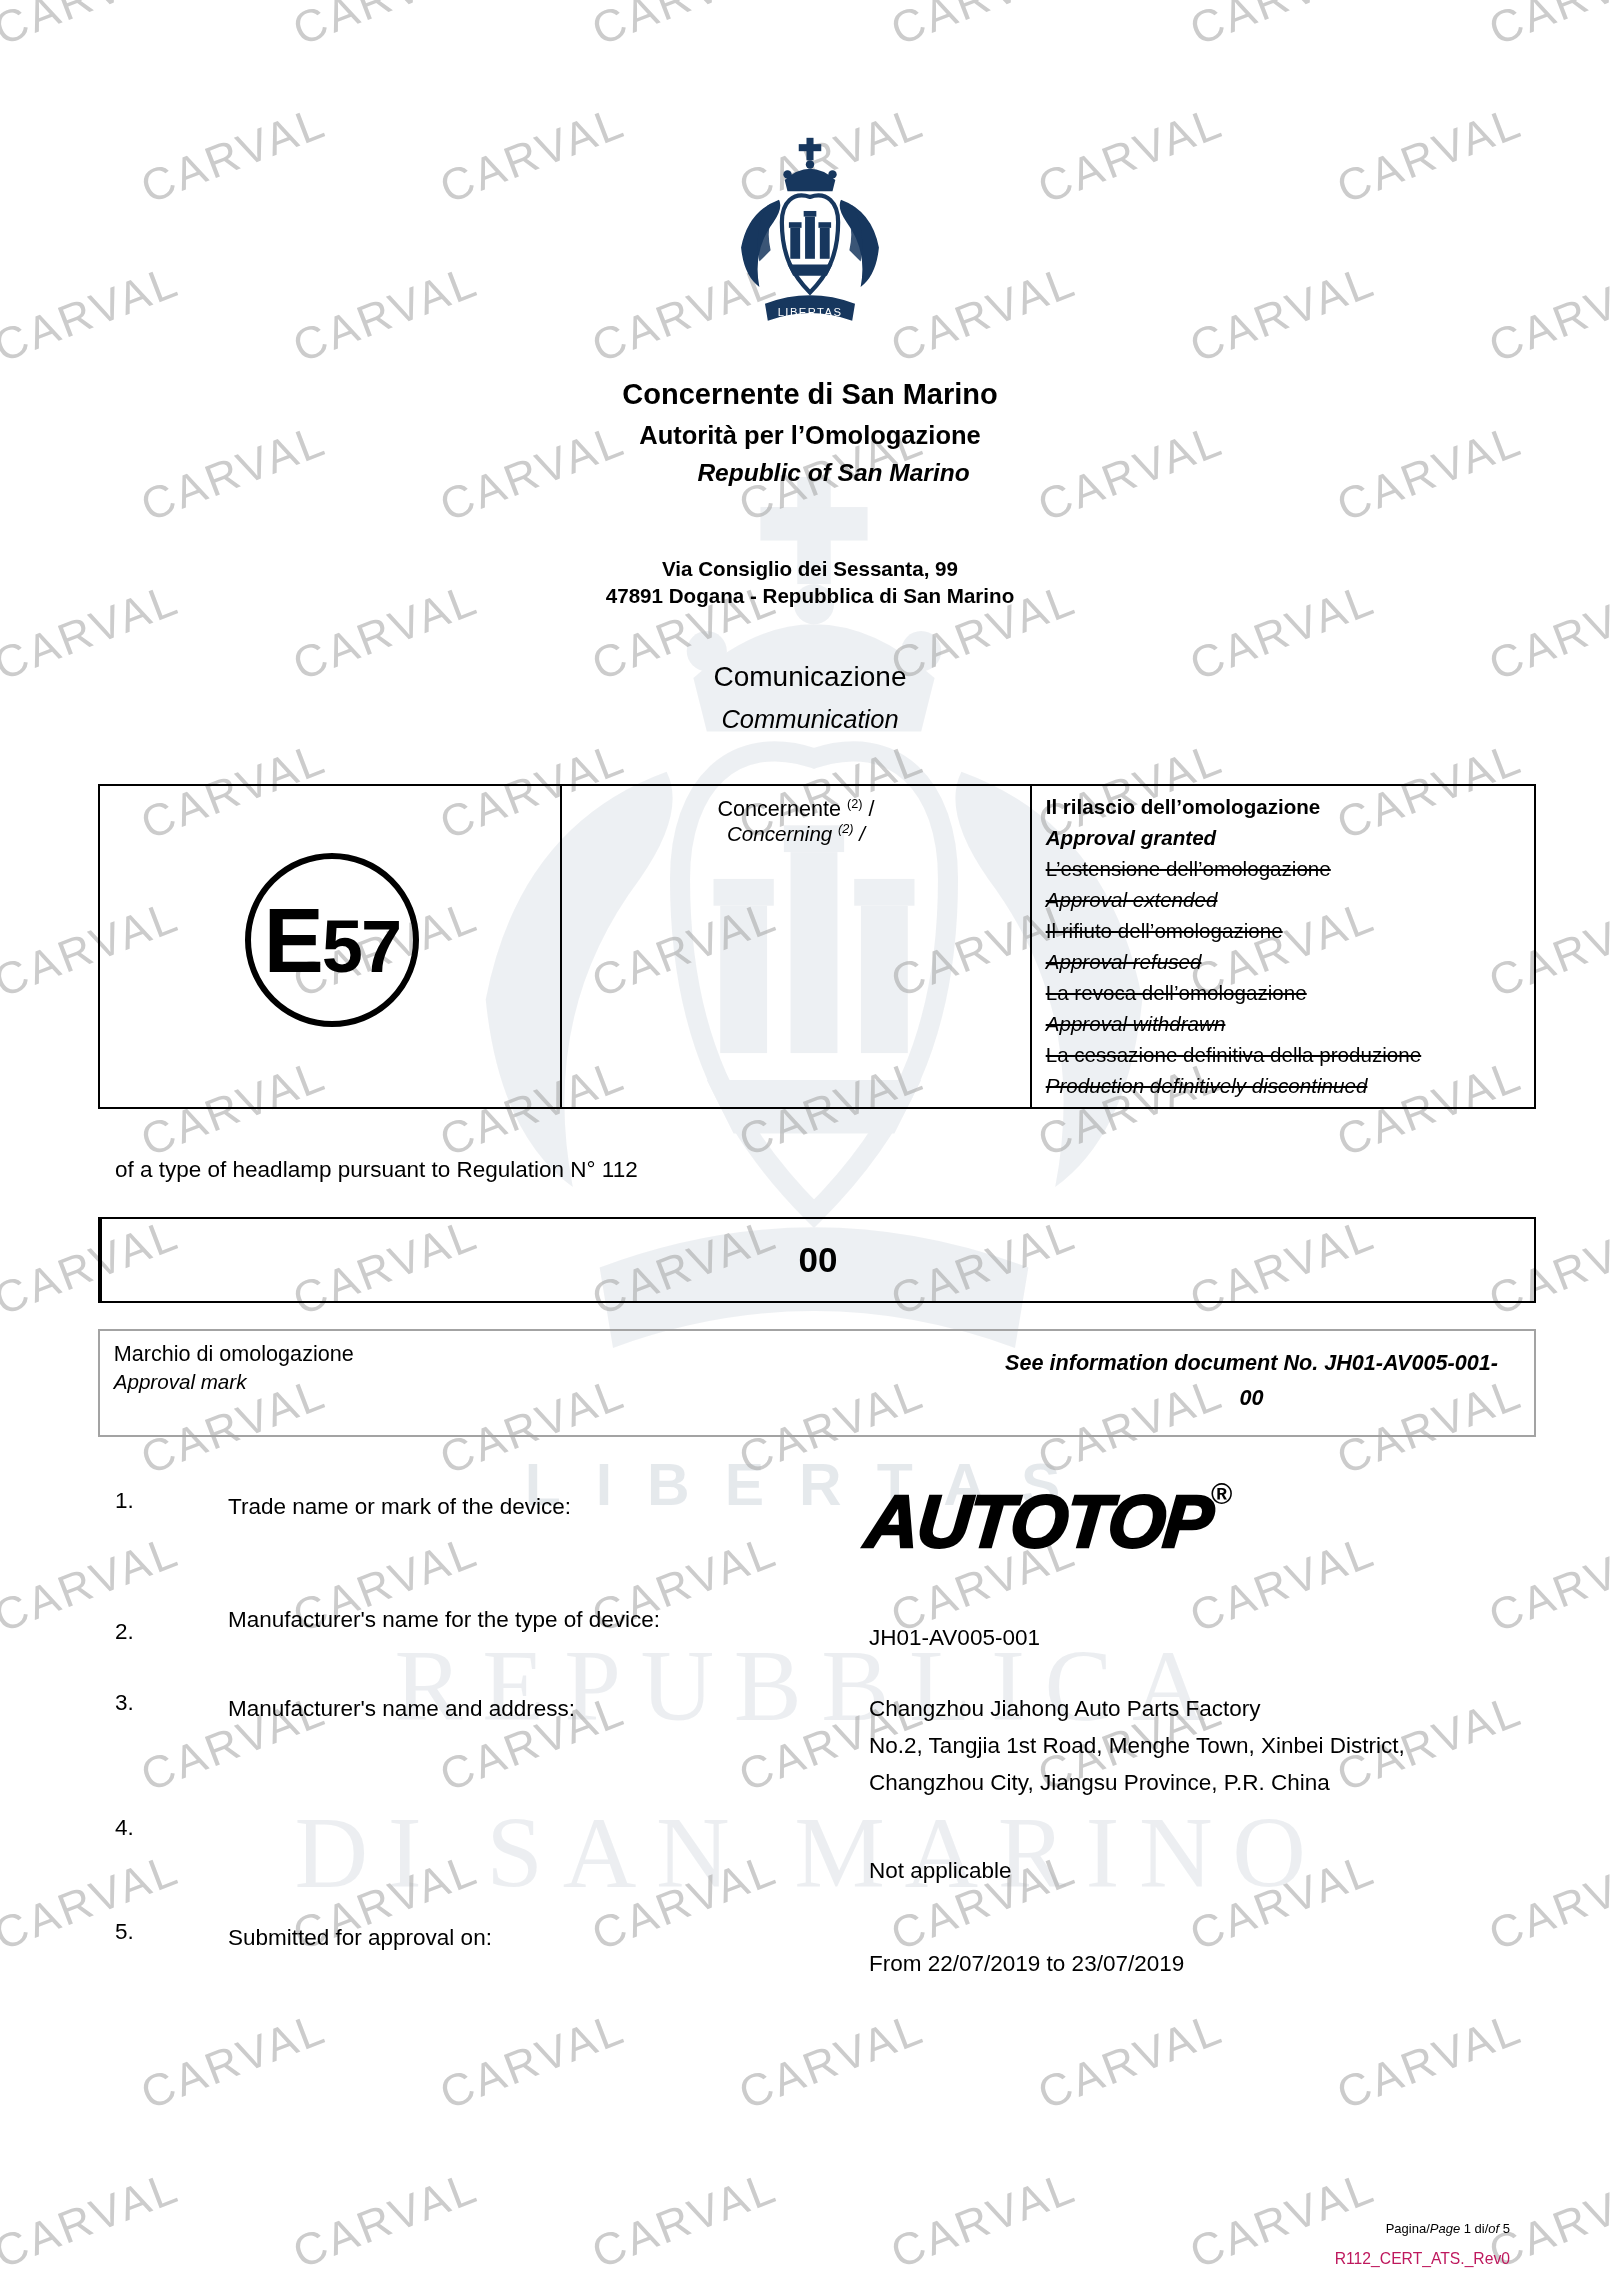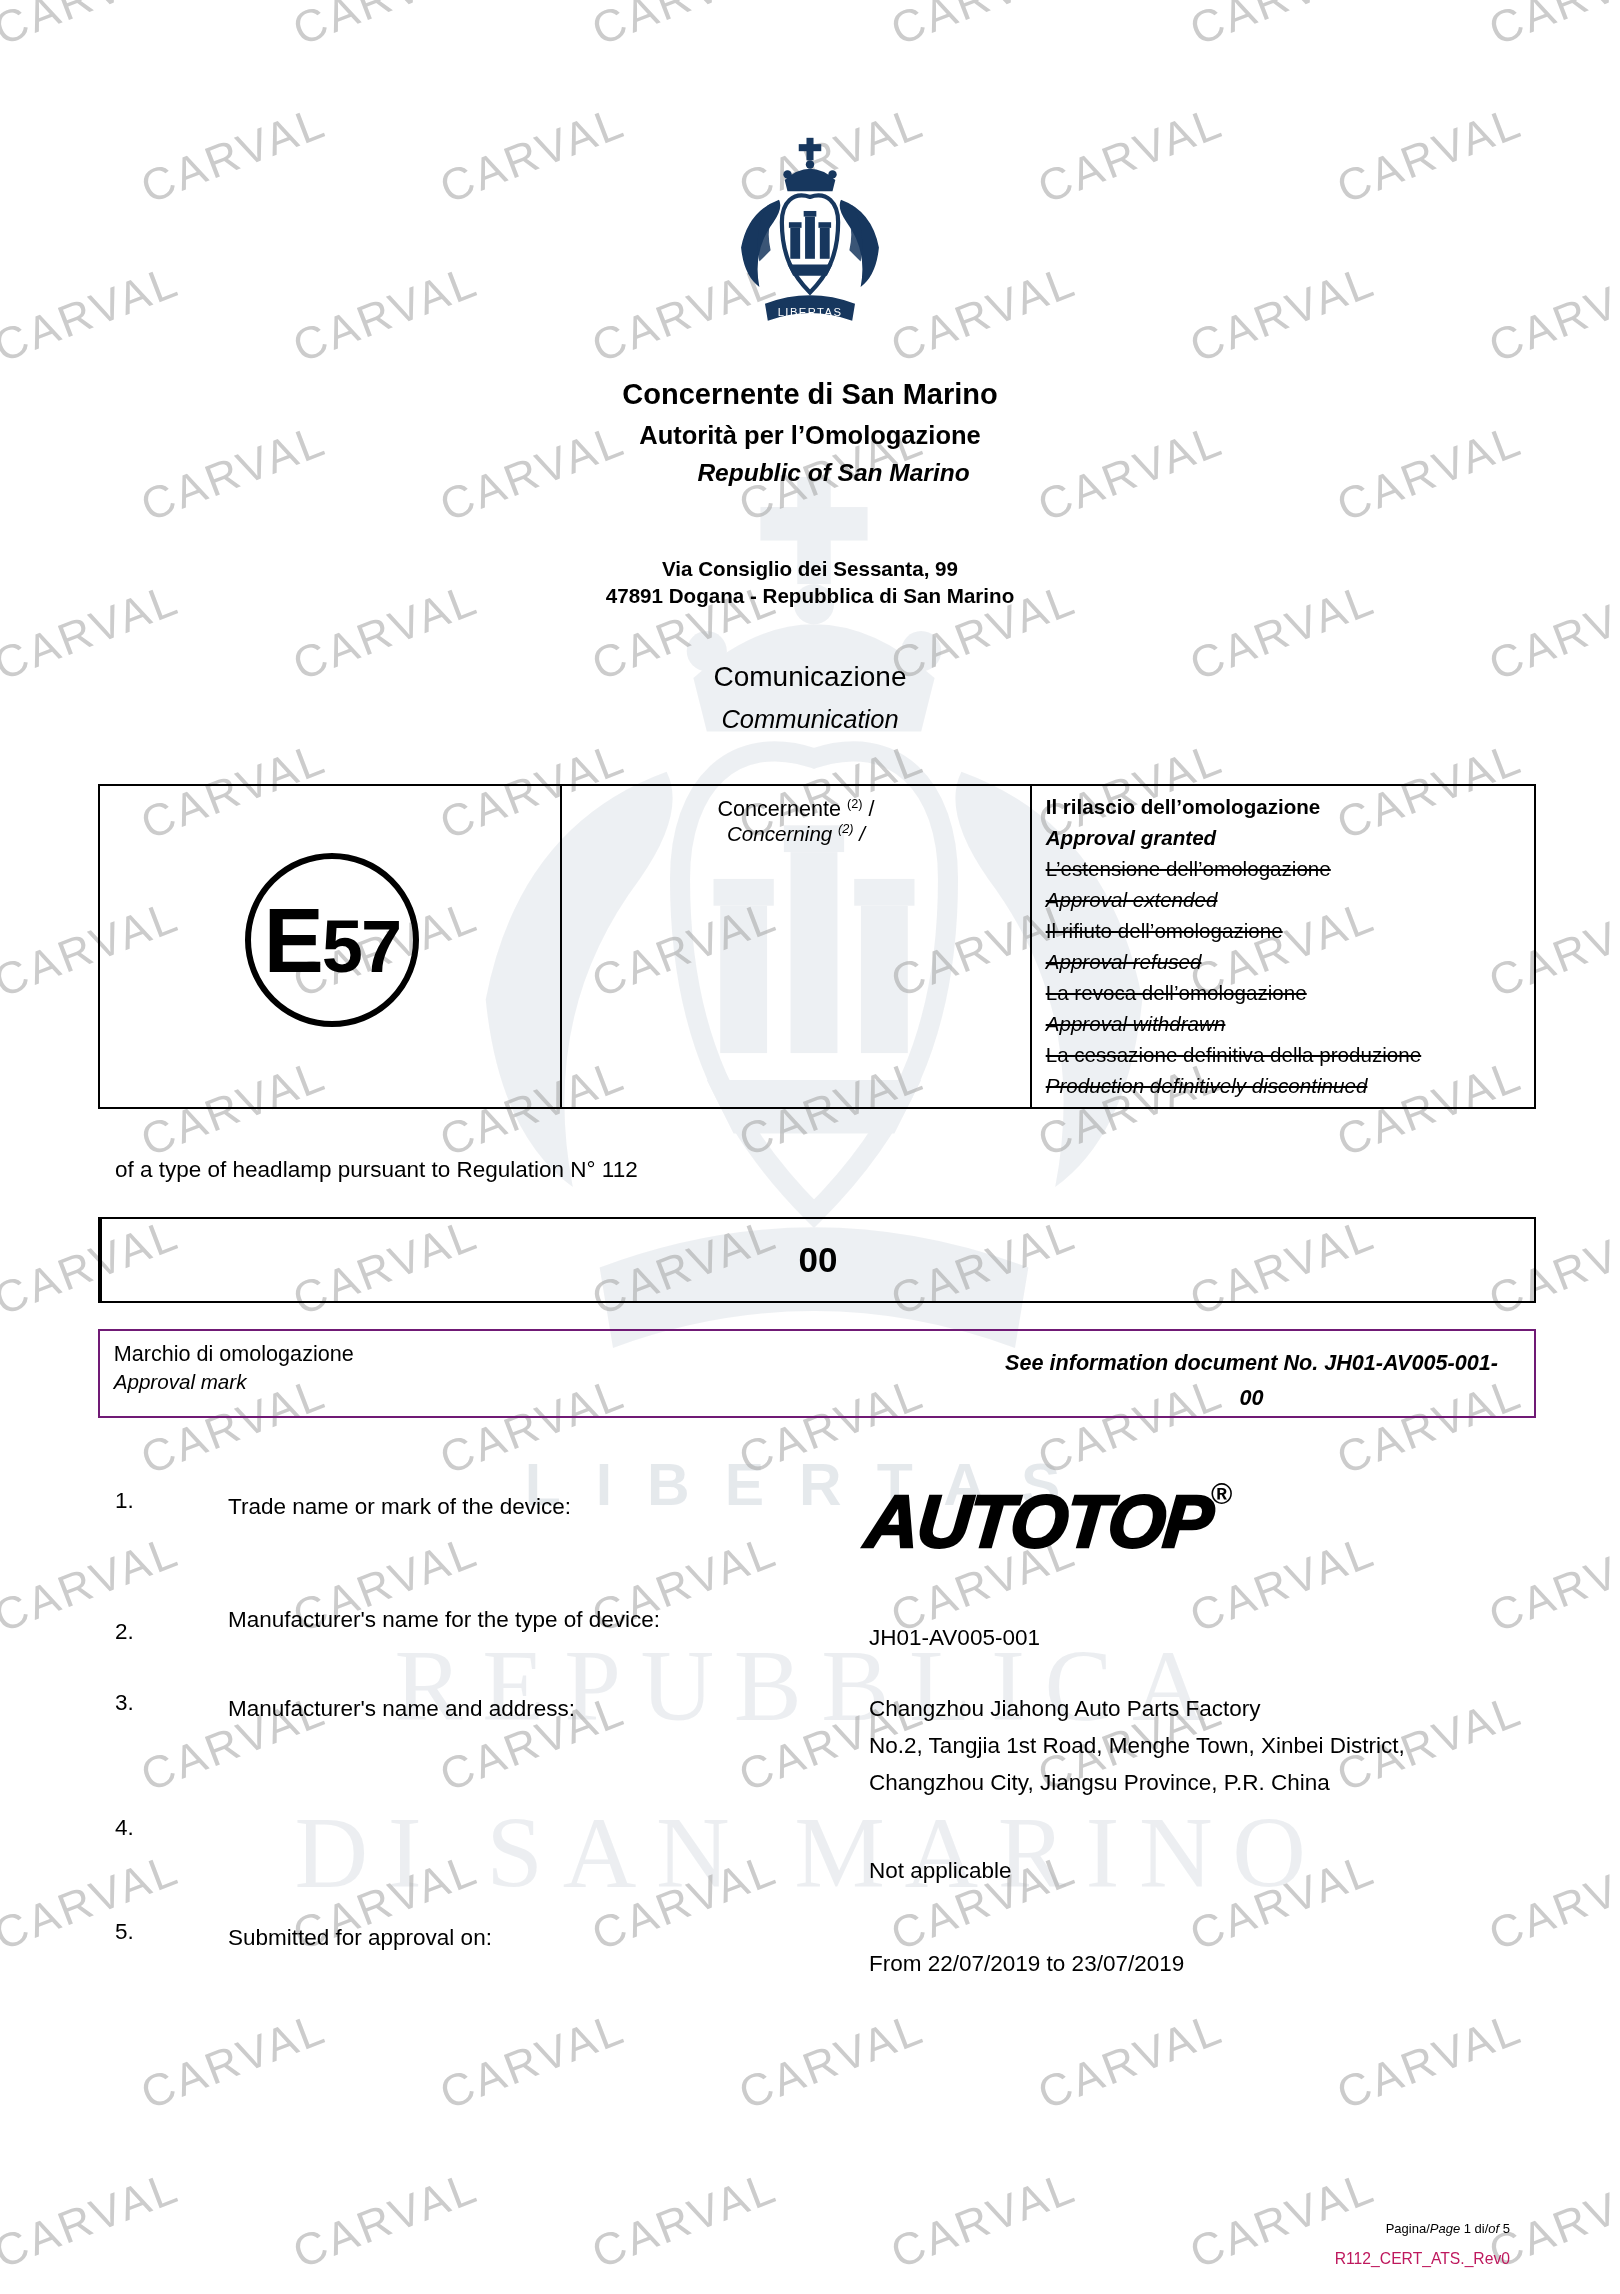--- a/index.html
+++ b/index.html
@@ -75,22 +75,22 @@
   .t2c1 { width:745px; padding:7.8px 13.7px; box-sizing:border-box; }
   .t2c2 { width:214px; border-left:2px solid #000; padding:7.8px 13.7px; box-sizing:border-box; }
   .t2c3 { flex:1; border-left:2px solid #000; display:flex; align-items:center; justify-content:center;
           font-size:35px; font-weight:bold; }
   .lab-b  { font-size:21.6px; font-weight:bold; line-height:29px; }
   .lab-bi { font-size:20.6px; font-weight:bold; font-style:italic; line-height:27.4px; }
   .lab-n  { font-size:21.6px; line-height:29px; }
   .lab-ni { font-size:20.6px; font-style:italic; line-height:27.4px; }
 
   
-  .tbl3 { position:absolute; left:98px; top:1329px; width:1438px; height:89px;
-          border:2px solid #701a75; box-sizing:border-box; }
+  .tbl3 { position:absolute; left:98px; top:1329px; width:1438px; height:108px;
+          border:2px solid #a3a3a3; box-sizing:border-box; }
   .t3label { position:absolute; left:13.7px; top:7.8px; }
   .t3info  { position:absolute; left:872px; top:13.7px; width:559px; text-align:center;
              font-size:21.6px; font-weight:bold; font-style:italic; line-height:35px; }
 
   
   .item-no    { position:absolute; left:115px; font-size:22.5px; }
   .item-label { position:absolute; left:228px; font-size:22.5px; line-height:37px; }
   .item-value { position:absolute; left:869px; font-size:22.5px; line-height:37px; }
   .just { width:616px; text-align:justify; }
   .logo-wrap { position:absolute; left:866px; top:1478px; }

